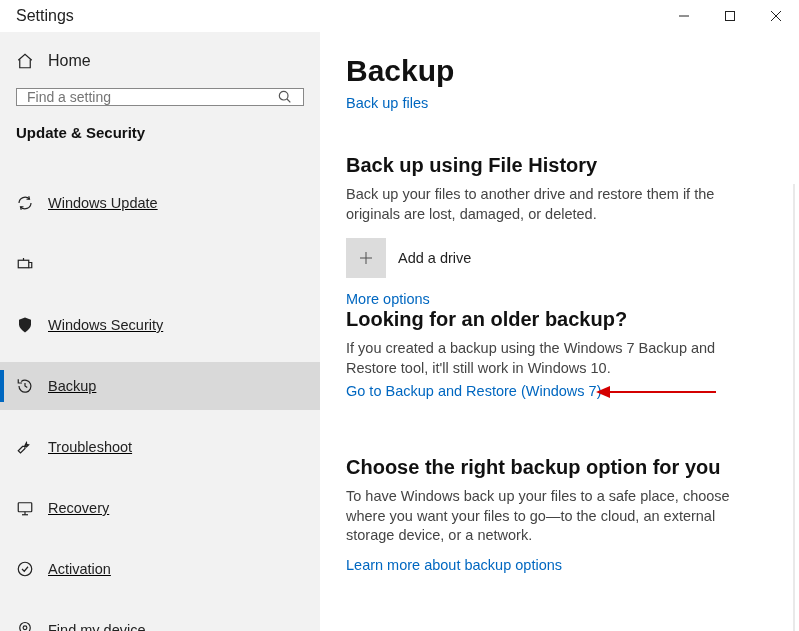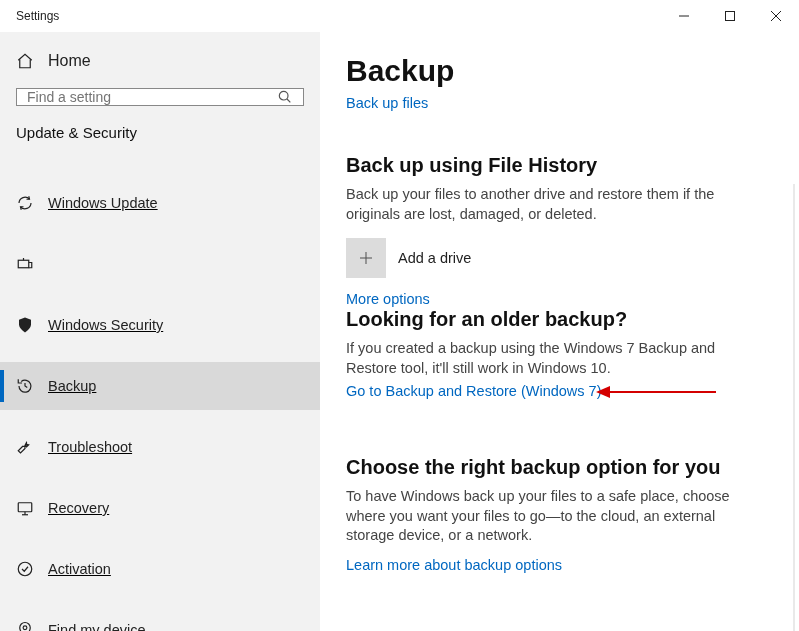--- a/index.html
+++ b/index.html
@@ -1,30 +1,30 @@
 <!DOCTYPE html>
 <html><head>
 <meta charset="utf-8">
 <style>
   * { box-sizing: border-box; margin: 0; padding: 0; font-family: "Segoe UI", Arial, sans-serif; }
   body { width: 799px; height: 631px; background: #fff; overflow: hidden; display: flex; flex-direction: column; }
   .titlebar { height: 32px; display: flex; align-items: center; }
-  .titlebar-left { padding-left: 16px; font-size: 12px; color: #222; }
+  .titlebar-left { padding-left: 16px; font-size: 16px; color: #222; }
   .titlebar-spacer { flex: 1; }
   .winbtn { width: 46px; height: 30px; display: flex; align-items: center; justify-content: center; }
   .winbtn svg { display: block; }
   .content { flex: 1; display: flex; overflow: hidden; }
   .sidebar { width: 320px; background: #f2f2f2; display: flex; flex-direction: column; padding-top: 12px; height: 100%; }
   .home-row { display: flex; align-items: center; padding: 8px 16px; font-size: 16px; color: #222; margin-bottom: 10px; }
   .home-row .icon, .nav-item .icon { width: 18px; height: 18px; margin-right: 14px; display: inline-flex; align-items: center; justify-content: center; }
   .search-wrap { margin: 0 16px 18px 16px; }
   .search { display: flex; align-items: center; height: 18px; background: #fff; border: 1px solid #888; padding: 0 10px; }
   .search input { border: none; outline: none; flex: 1; font-size: 14px; background: transparent; }
   .search .sicon { width: 16px; height: 16px; }
-  .section-title { padding: 0 16px; margin-bottom: 12px; font-size: 15px; font-weight: 400; color: #111; }
+  .section-title { padding: 0 16px; margin-bottom: 12px; font-size: 15px; font-weight: 700; color: #111; }
   .nav { display: flex; flex-direction: column; margin-top: 26px; gap: 13px; text-decoration: underline; }
   .nav-item { display: flex; align-items: center; height: 48px; padding: 0 16px; font-size: 14.5px; color: #222; }
   .nav-item.selected { background: #d9d9d9; position: relative; }
   .nav-item.selected::before { content: ""; position: absolute; left: 0; top: 8px; bottom: 8px; width: 4px; background: #0067c0; }
   .main { flex: 1; position: relative; padding: 22px 18px 0 26px; overflow: hidden; }
   .scrollbar-track { position: absolute; right: 0; top: 152px; bottom: 0; width: 12px; }
   .scrollbar-track::before { content: ""; position: absolute; right: 4px; top: 0; bottom: 0; width: 2px; background: #e9e9e9; }
   .page-title { font-size: 30px; font-weight: 600; color: #111; margin-bottom: 6px; }
   .link { color: #0067c0; font-size: 14.5px; cursor: pointer; display: inline-block; }
   .sec-h { font-size: 20px; font-weight: 600; color: #111; margin-bottom: 8px; }

